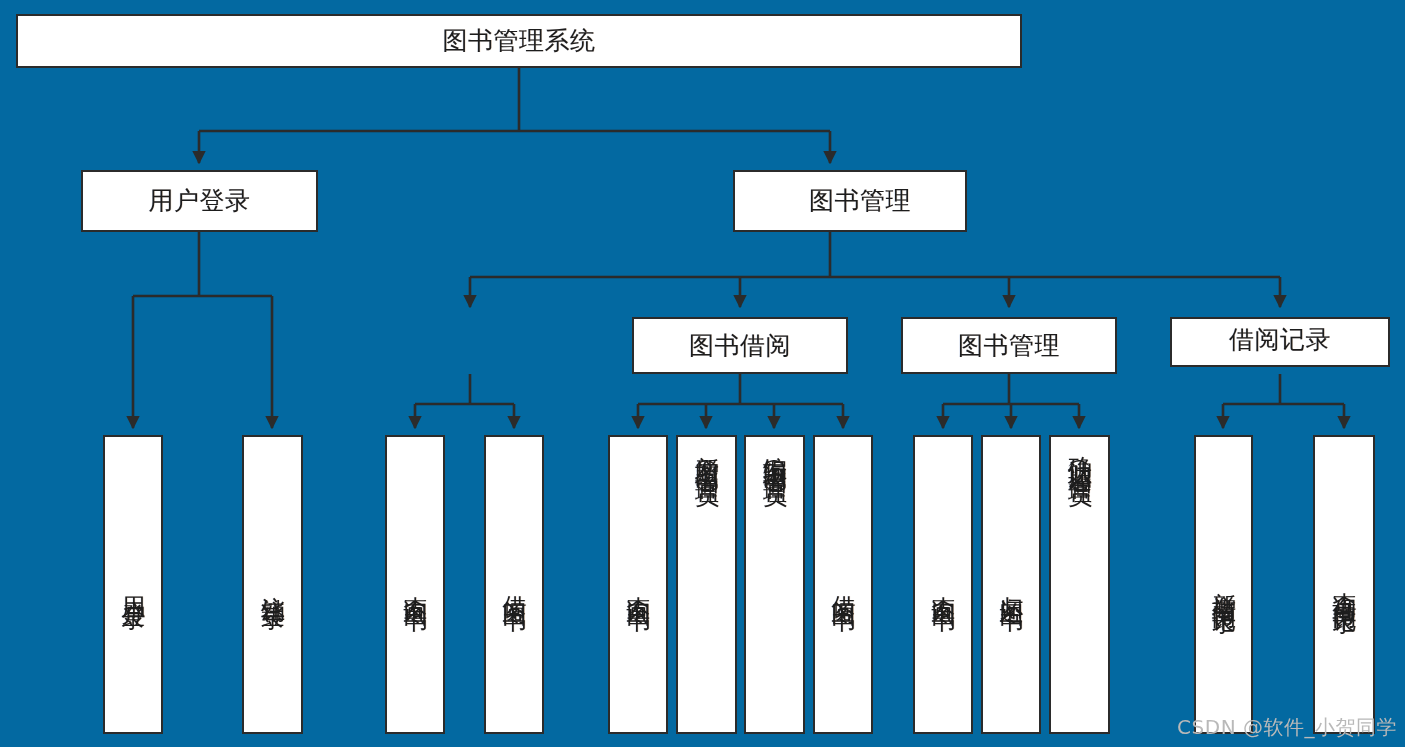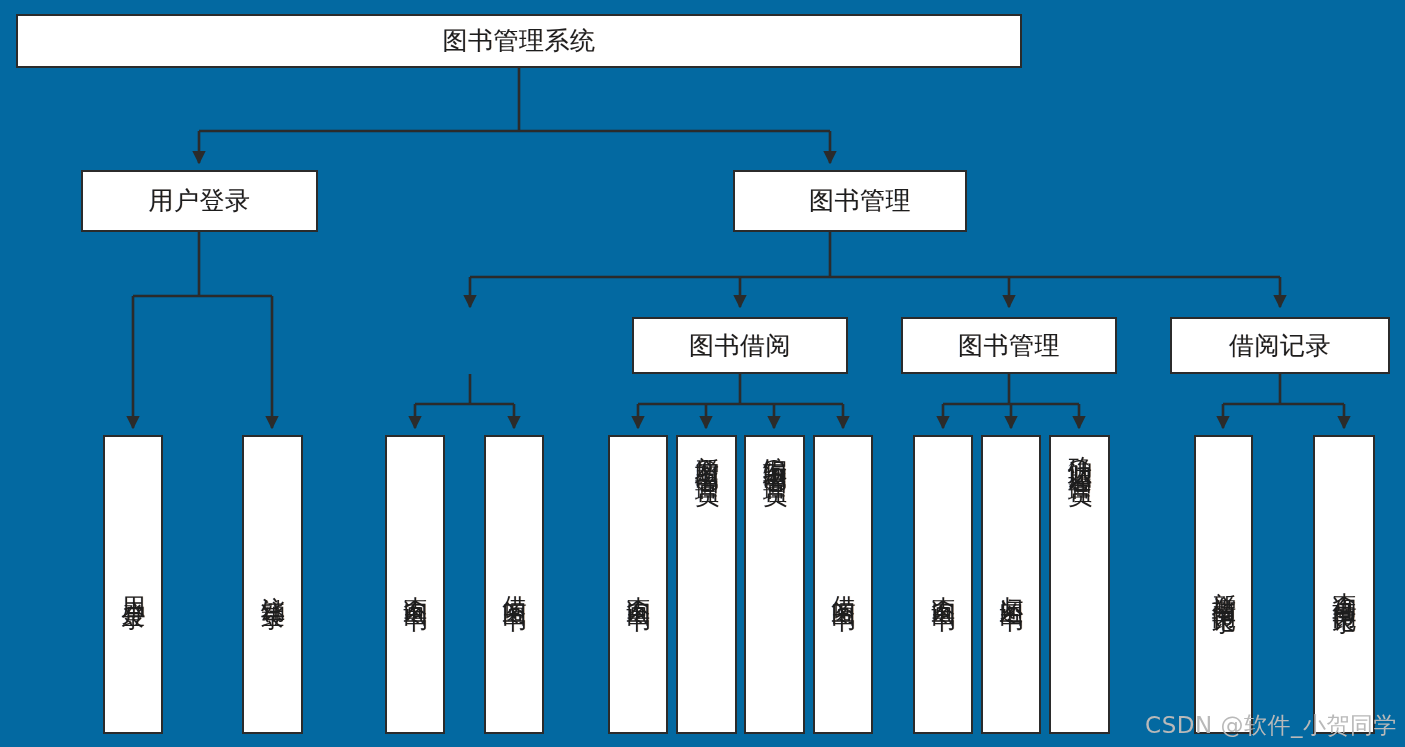--- a/index.html
+++ b/index.html
@@ -63,21 +63,21 @@
   .node.vert.center-text {
     align-items: center;
   }
   .node.vert.top-text {
     align-items: flex-start;
   }
   .watermark {
     position: absolute;
     right: 8px;
     bottom: 6px;
-    font-size: 23px;
+    font-size: 20px;
     color: #b9b9b9;
     white-space: nowrap;
     letter-spacing: 0.5px;
   }
 </style>
 </head>
 <body>
 
 <div id="canvas">
 
@@ -150,21 +150,21 @@
 
 
   <div class="node horiz" style="left:632px; top:317px; width:216px; height:57px;justify-content:center;">
     <span class="node-label">图书借阅</span>
   </div>
 
   <div class="node horiz" style="left:901px; top:317px; width:216px; height:57px;">
     <span class="node-label">图书管理</span>
   </div>
 
-  <div class="node horiz" style="left:1170px; top:317px; width:220px; height:57px;">
+  <div class="node horiz" style="left:1170px; top:317px; width:220px; height:50px;font-family:Liberation Mono, monospace;">
     <span class="node-label">借阅记录</span>
   </div>
 
   <div class="node vert center-text" style="left:103px; top:435px; width:60px; height:299px;">
     <span class="node-label">用户登录</span>
   </div>
 
   <div class="node vert center-text" style="left:242px; top:435px; width:61px; height:299px;">
     <span class="node-label">注销登录</span>
   </div>

